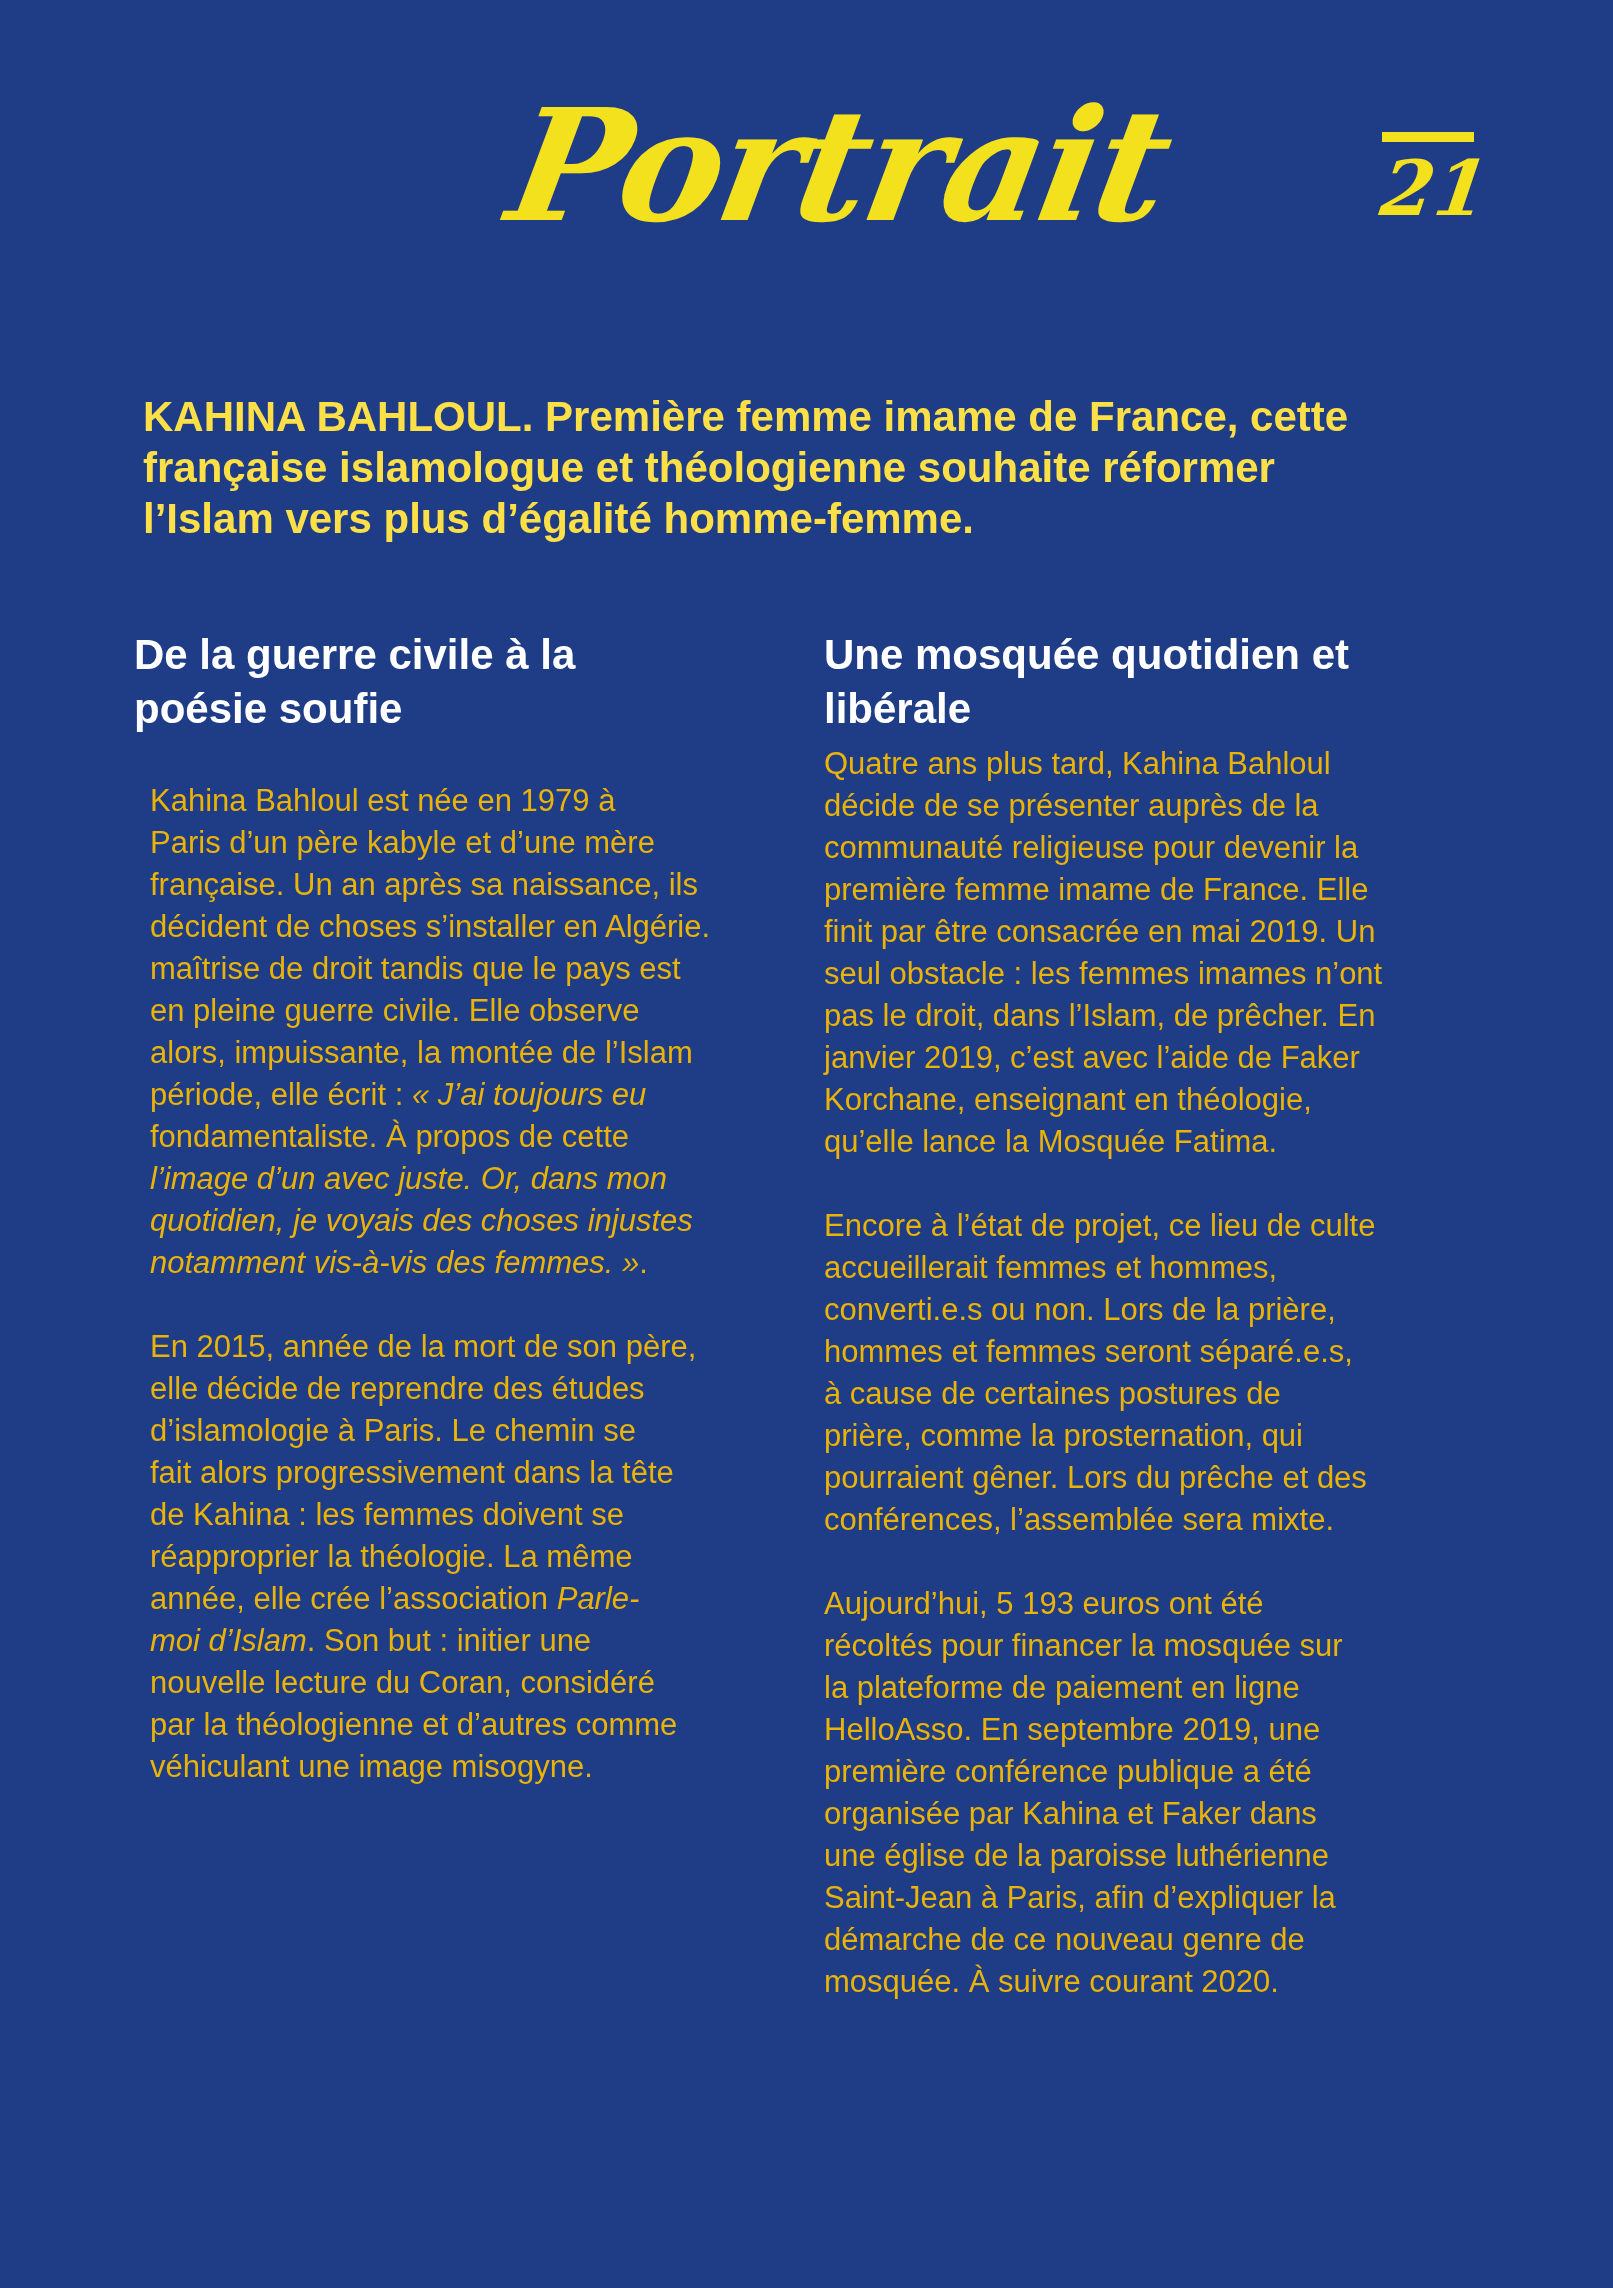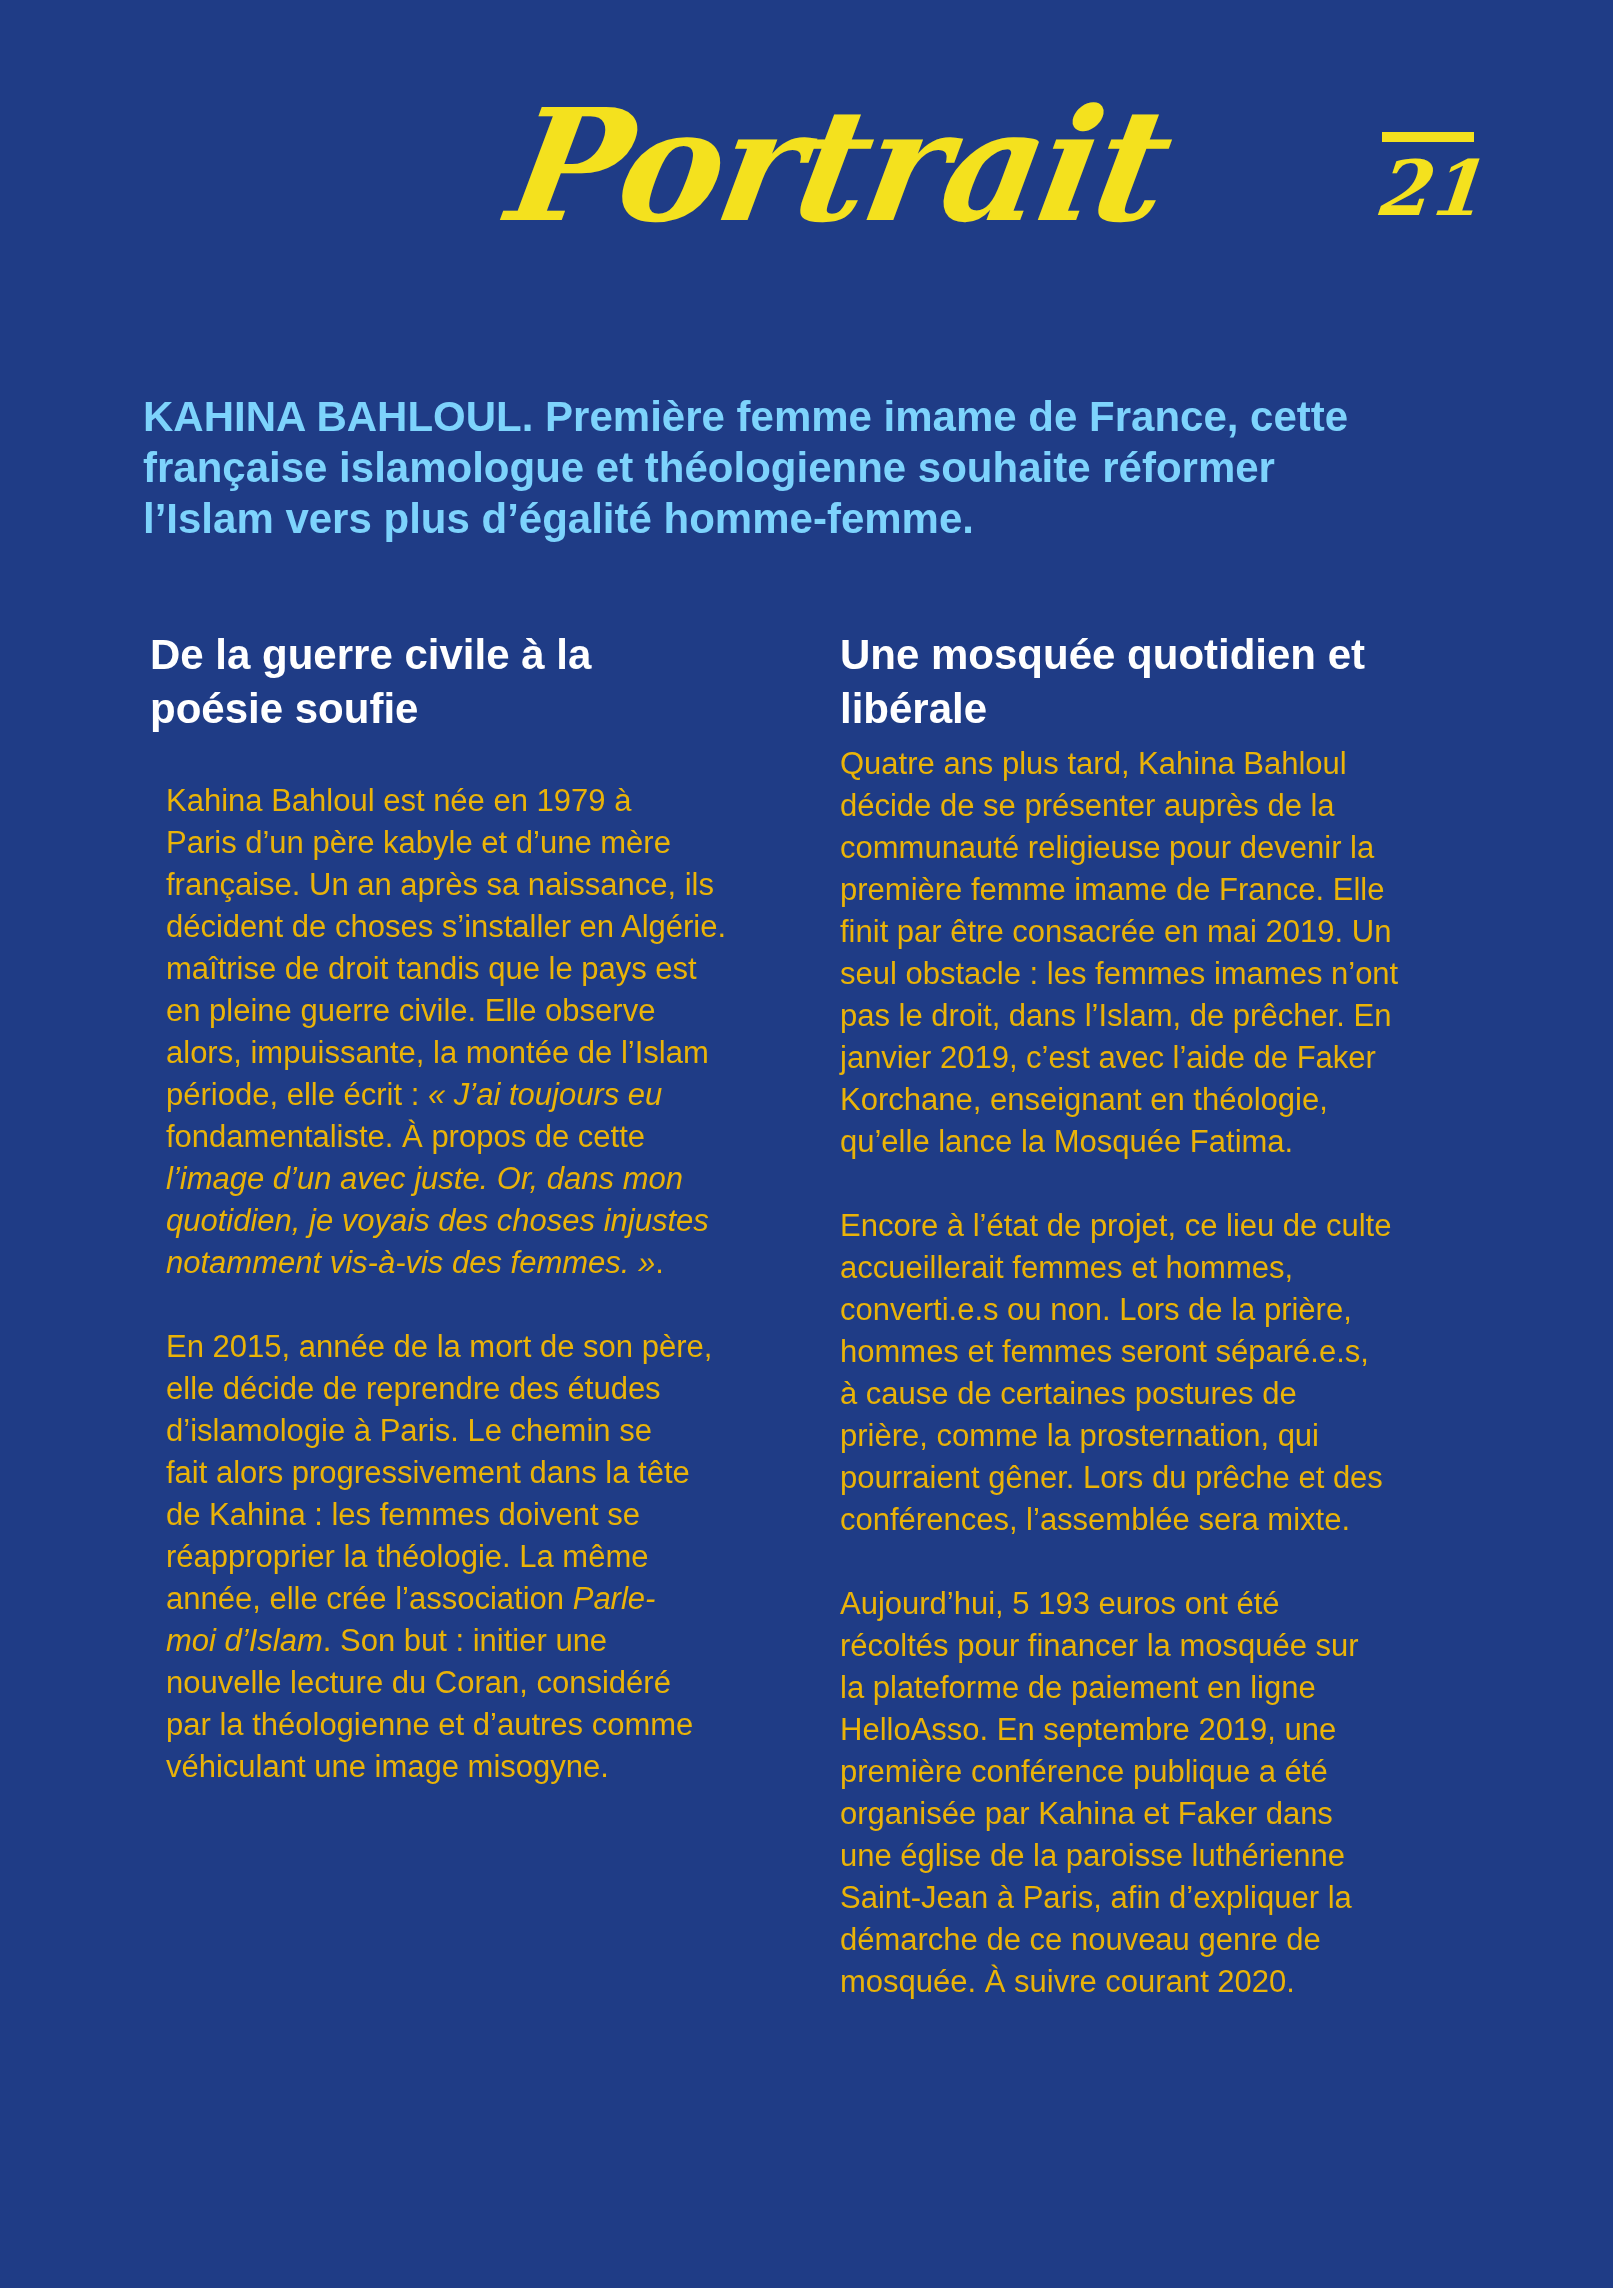--- a/index.html
+++ b/index.html
@@ -49,30 +49,30 @@
     font-size: 76px;
     line-height: 1;
     color: #F4E11E;
     transform: skewX(-8deg);
   }
   
   .intro {
     position: absolute;
     top: 391px; left: 143px;
     width: 1366px;
-    color: #7dd3fc;
+    color: #fde047;
     font-weight: bold;
     font-size: 42px;
     line-height: 51px;
   }
   .intro .intro-line { white-space: nowrap; }
   
   .columns {
     position: absolute;
-    top: 628px; left: 150px;
+    top: 628px; left: 134px;
     display: flex;
   }
   .col-left  { width: 600px; margin-right: 90px; }
   .col-right { width: 674px; }
   .heading {
     color: #FFFFFF;
     font-weight: bold;
     font-size: 42px;
     line-height: 54px;
   }

